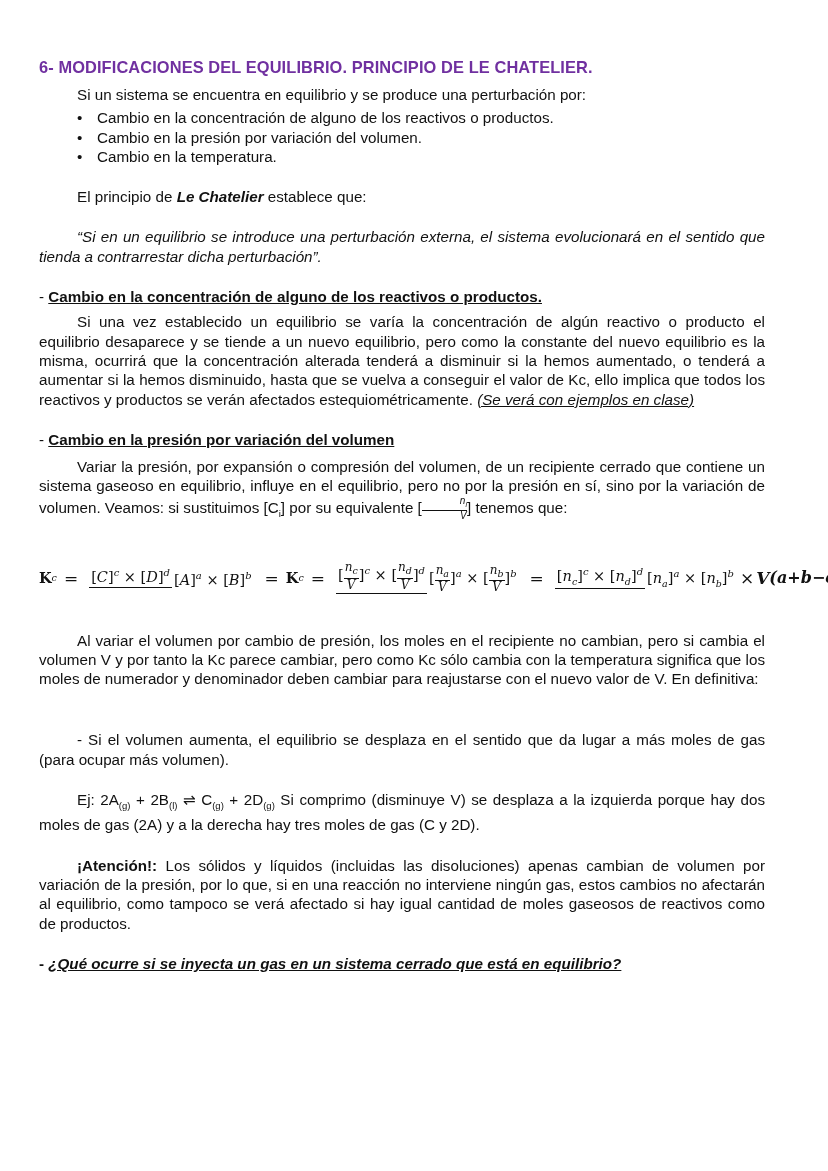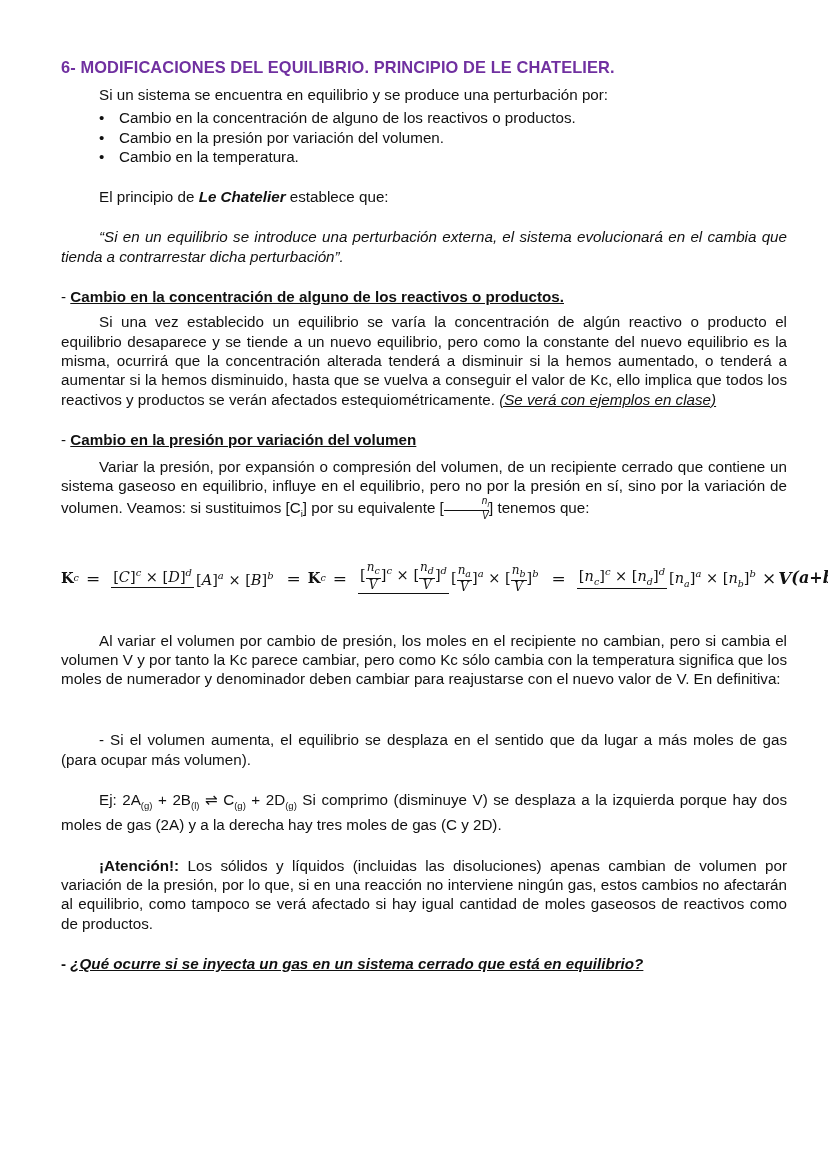--- a/index.html
+++ b/index.html
@@ -1,18 +1,18 @@
 <!DOCTYPE html>
 <html><head>
 <meta charset="utf-8">
 <style>
   html, body { margin: 0; padding: 0; background: #ffffff; }
   body { width: 828px; height: 1171px; position: relative; overflow: hidden;
          font-family: "Liberation Sans", sans-serif; color: #111; font-size: 15.2px; }
-  .page { position: absolute; left: 61px; top: 58px; width: 726px; }
+  .page { position: absolute; left: 39px; top: 58px; width: 726px; }
   .title { color: #7030a0; font-weight: bold; font-size: 16.4px; margin: 0 0 8px 0; letter-spacing: 0.1px; }
   p { margin: 0; line-height: 19.3px; }
   .just { text-align: justify; }
   .indent { text-indent: 38px; }
   ul.bullets { margin: 4px 0 0 0; padding: 0 0 0 58px; list-style: none; }
   ul.bullets li { position: relative; line-height: 19.3px; }
   ul.bullets li::before { content: "•"; position: absolute; left: -20px; }
   .gap-s { height: 19px; }
   .gap-m { height: 21px; }
   .heading { font-weight: bold; }
@@ -47,21 +47,21 @@
   <ul class="bullets">
     <li>Cambio en la concentración de alguno de los reactivos o productos.</li>
     <li>Cambio en la presión por variación del volumen.</li>
     <li>Cambio en la temperatura.</li>
   </ul>
 
   <div class="gap-m"></div>
   <p class="indent"><span>El principio de </span><b><i>Le Chatelier</i></b><span> establece que:</span></p>
 
   <div class="gap-m"></div>
-  <p class="indent just it">“Si en un equilibrio se introduce una perturbación externa, el sistema evolucionará en el cambia que tienda a contrarrestar dicha perturbación”.</p>
+  <p class="indent just it">“Si en un equilibrio se introduce una perturbación externa, el sistema evolucionará en el sentido que tienda a contrarrestar dicha perturbación”.</p>
 
   <div class="gap-m"></div>
   <p class="heading"><span style="font-weight:normal">- </span><u>Cambio en la concentración de alguno de los reactivos o productos.</u></p>
 
   <div class="gap-s" style="height:6px"></div>
   <p class="indent just"><span>Si una vez establecido un equilibrio se varía la concentración de algún reactivo o producto el equilibrio desaparece y se tiende a un nuevo equilibrio, pero como la constante del nuevo equilibrio es la misma, ocurrirá que la concentración alterada tenderá a disminuir si la hemos aumentado, o tenderá a aumentar si la hemos disminuido, hasta que se vuelva a conseguir el valor de Kc, ello implica que todos los reactivos y productos se verán afectados estequiométricamente. </span><span class="ul-it">(Se verá con ejemplos en clase)</span></p>
 
   <div class="gap-m"></div>
   <p class="heading"><span style="font-weight:normal">- </span><u>Cambio en la presión por variación del volumen</u></p>
 

